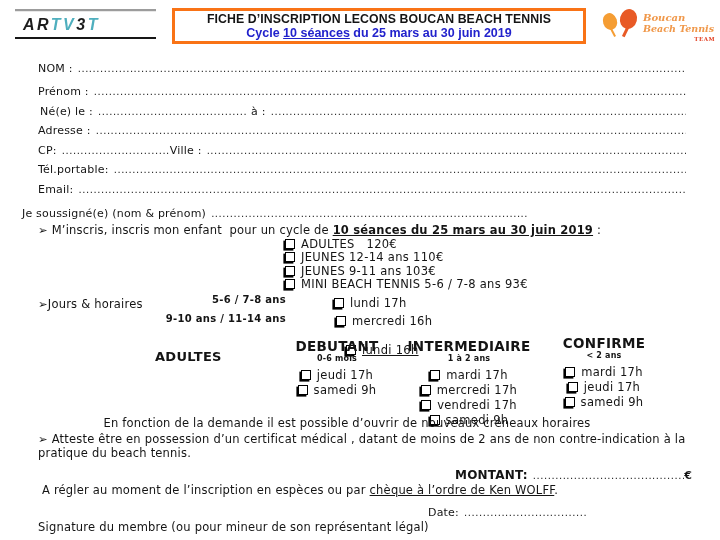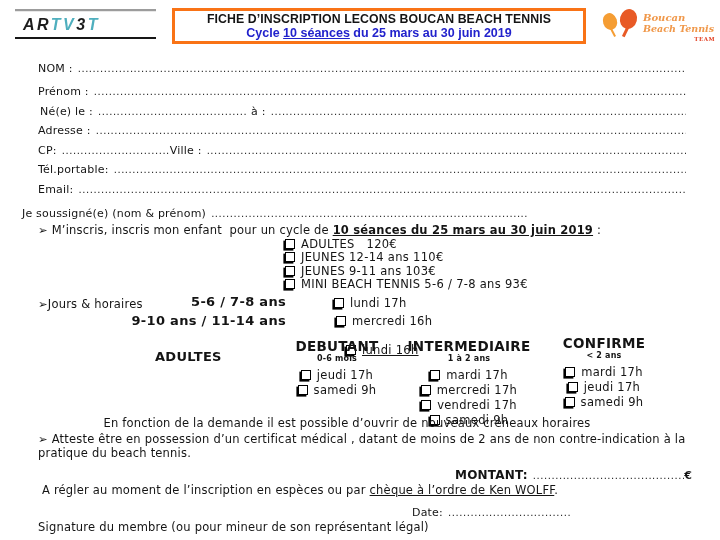--- a/index.html
+++ b/index.html
@@ -27,21 +27,21 @@
   .title-box .t1{font-family:"Liberation Sans",sans-serif;font-weight:bold;font-size:12.3px;letter-spacing:.1px;white-space:nowrap;}
   .title-box .t2{font-family:"Liberation Sans",sans-serif;font-weight:bold;font-size:12.5px;color:var(--blue);white-space:nowrap;}
   .paddle{position:absolute;border-radius:50%;}
   .handle{position:absolute;}
   .bt-text{position:absolute;left:47px;top:7px;width:72px;line-height:11px;
            font-family:"DejaVu Serif",serif;font-weight:bold;font-style:italic;}
   .bt1,.bt2{color:var(--orange-text);font-size:10px;white-space:nowrap;}
   .bt2{font-size:9.5px;}
   .team{color:var(--team-red);font-size:5.5px;text-align:right;font-style:normal;letter-spacing:.5px;}
   
-  .kids-group{font-weight:bold;font-size:13px;letter-spacing:.3px;text-align:right;white-space:nowrap;}
+  .kids-group{font-weight:bold;font-size:10px;letter-spacing:.3px;text-align:right;white-space:nowrap;}
   .level{text-align:center;}
   .level-name{font-weight:bold;font-size:13.5px;letter-spacing:.3px;white-space:nowrap;}
   .level-exp{font-weight:bold;font-size:8px;letter-spacing:.2px;}
   .level .slot{justify-content:center;margin-top:1px;}
   .level .gap{height:4px;}
   .note{font-size:11.5px;letter-spacing:.2px;text-align:center;}
   .body-text{font-size:11.5px;letter-spacing:.2px;line-height:14px;}
 </style>
 </head>
 <body>
@@ -166,19 +166,19 @@
   </div>
 
   <div class="abs frow" style="left:455px;top:464px;right:28px;">
     <span class="lbl b" style="font-size:12px;">MONTANT:</span>&nbsp;<span class="dots">....................................................................................................................................................................................................................................................................................................................</span><span class="lbl b">€</span>
   </div>
 
   <div class="abs lbl" style="left:42px;top:483px;font-size:11.5px;">
     <span>A régler au moment de l’inscription en espèces ou par </span><span class="u">chèque à l’ordre de Ken WOLFF</span><span>.</span>
   </div>
 
-  <div class="abs frow" style="left:412px;top:501px;width:160px;">
+  <div class="abs frow" style="left:428px;top:501px;width:160px;">
     <span class="lbl">Date:</span>&nbsp;<span class="dots">....................................................................................................................................................................................................................................................................................................................</span>
   </div>
 
   <div class="abs body-text" style="left:38px;top:520px;">Signature du membre (ou pour mineur de son représentant légal)</div>
 
 </div>
 
 </body></html>

